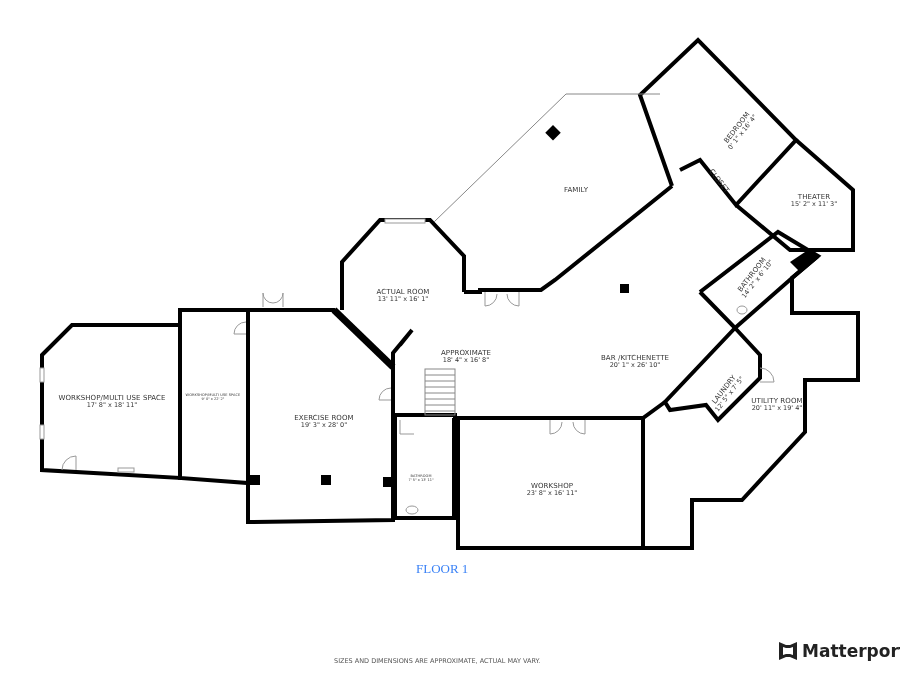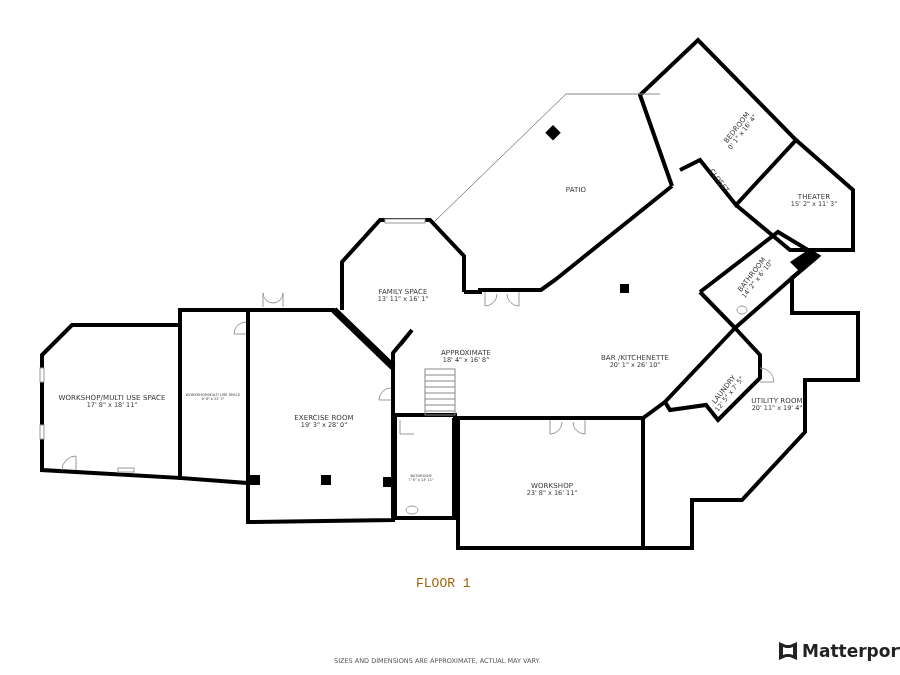--- a/index.html
+++ b/index.html
@@ -6,21 +6,21 @@
   body { width: 900px; height: 675px; position: relative; overflow: hidden; font-family: "DejaVu Sans", sans-serif; }
   #plan { position: absolute; left: 0; top: 0; width: 900px; height: 675px; }
   .lbl { position: absolute; text-align: center; color: #333; font-family: "DejaVu Sans", sans-serif; line-height: 1.15; white-space: nowrap; transform: translate(-50%, -50%); }
   .lbl .n { font-size: 7px; letter-spacing: 0.1px; }
   .lbl .d { font-size: 6.5px; }
   .lbl.tiny .n, .lbl.tiny .d { font-size: 3.5px; }
   .rot-bed { transform: translate(-50%, -50%) rotate(-52deg); }
   .rot-closet { transform: translate(-50%, -50%) rotate(52deg); }
   .rot-bath { transform: translate(-50%, -50%) rotate(-52deg); }
   .rot-laundry { transform: translate(-50%, -50%) rotate(-52deg); }
-  #floor-title { position: absolute; left: 416px; top: 561px; font-size: 13px; color: #a16207; font-family: Liberation Mono, monospace; margin-top: 15px; }
+  #floor-title { position: absolute; left: 416px; top: 561px; font-size: 13px; color: #3b82f6; font-family: Liberation Serif, serif; }
   #disclaimer { position: absolute; left: 334px; top: 657px; font-size: 6.5px; color: #555; font-family: "DejaVu Sans", sans-serif; text-align: right; }
   #brand { position: absolute; left: 778px; top: 640px; display: flex; align-items: center; gap: 4px; }
   #brand-icon { width: 20px; height: 22px; }
   #brand-name { font-size: 17px; font-weight: bold; color: #222; font-family: "DejaVu Sans", sans-serif; }
 </style>
 </head>
 <body>
 
 <svg id="plan" viewBox="0 0 900 675" xmlns="http://www.w3.org/2000/svg">
   <g fill="none" stroke="#000" stroke-width="4" stroke-linejoin="miter">
@@ -101,25 +101,25 @@
 </div>
 <div class="lbl tiny" style="left:213px;top:397px">
   <div class="n">WORKSHOP/MULTI USE SPACE</div>
   <div class="d">9' 0" x 22' 2"</div>
 </div>
 <div class="lbl" style="left:324px;top:422px">
   <div class="n">EXERCISE ROOM</div>
   <div class="d">19' 3" x 28' 0"</div>
 </div>
 <div class="lbl" style="left:403px;top:296px">
-  <div class="n">FAMILY SPACE</div>
+  <div class="n">ACTUAL ROOM</div>
   <div class="d">13' 11" x 16' 1"</div>
 </div>
 <div class="lbl" style="left:576px;top:190px">
-  <div class="n">PATIO</div>
+  <div class="n">FAMILY</div>
 </div>
 <div class="lbl" style="left:466px;top:357px">
   <div class="n">APPROXIMATE</div>
   <div class="d">18' 4" x 16' 8"</div>
 </div>
 <div class="lbl" style="left:635px;top:362px">
   <div class="n">BAR /KITCHENETTE</div>
   <div class="d">20' 1" x 26' 10"</div>
 </div>
 <div class="lbl rot-bed" style="left:740px;top:130px">

